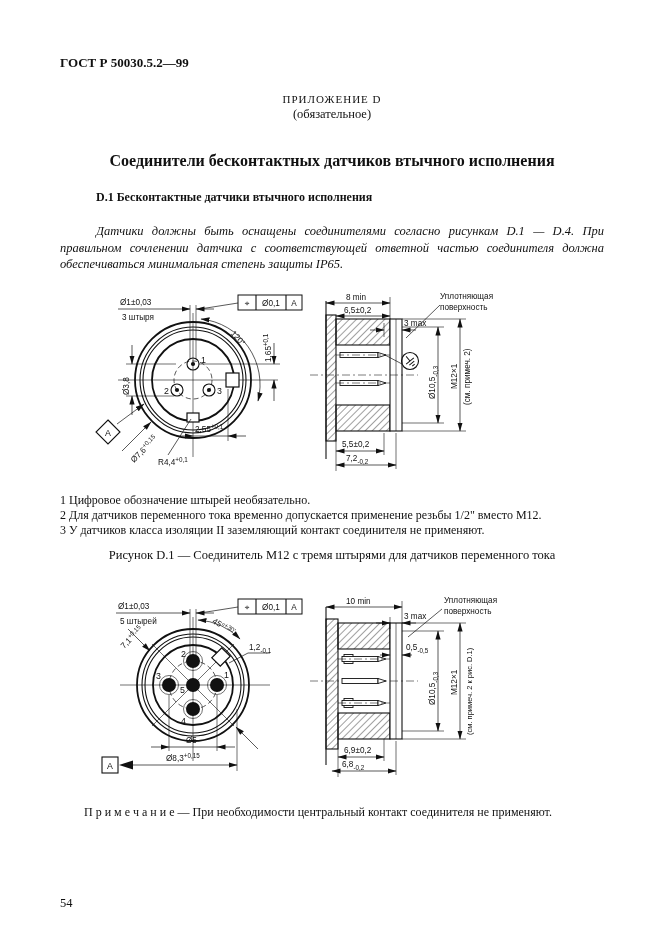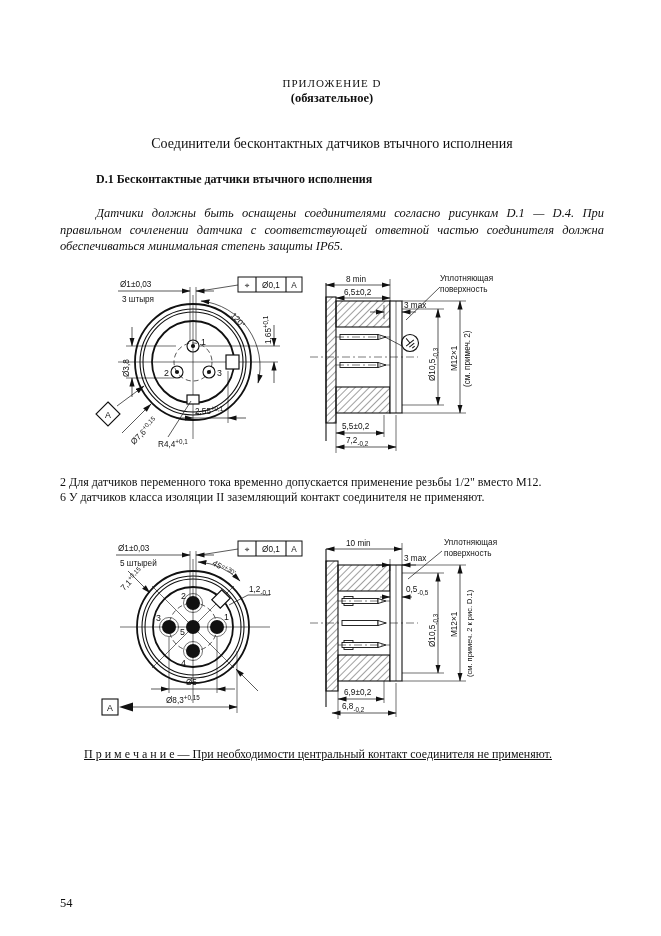--- a/index.html
+++ b/index.html
@@ -2,47 +2,48 @@
 <html><head>
 <meta charset="utf-8">
 <style>
   html,body{margin:0;padding:0;background:#fff;}
   .page{width:661px;height:936px;background:#fff;color:#111;position:relative;
         font-family:"Liberation Serif","DejaVu Serif",serif;box-sizing:border-box;
         padding:55px 57px 0 60px;overflow:hidden;}
   .doccode{font-weight:bold;font-size:13px;}
   .center{text-align:center;}
   .apx{margin-top:22px;font-size:11px;letter-spacing:1px;}
-  .apx-sub{font-size:12.5px;margin-top:2px;font-weight:bold;}
-  .sect{margin-top:30px;font-weight:normal;font-size:14px;}
+  .apx-sub{font-size:12.5px;margin-top:2px;}
+  .sect{margin-top:30px;font-weight:bold;font-size:16px;}
   .head{margin-top:20px;font-weight:bold;font-size:12px;text-indent:36px;}
   .par{font-size:12.5px;line-height:1.32;text-align:justify;text-indent:36px;margin-top:18px;font-style:italic;}
   .figwrap{margin-top:10px;margin-left:28px;}
   .notes{font-size:12px;line-height:1.25;margin-top:4px;}
   .caption{font-size:12.5px;margin:10px auto 0 auto;text-align:center;}
   .cap1{width:480px;}
   .cap2{width:330px;}
-  .noted2{font-size:12px;margin-top:14px;text-indent:24px;text-decoration:underline;}
+  .noted2{font-size:12px;margin-top:14px;text-indent:24px;}
   .pgnum{position:absolute;left:60px;top:896px;font-size:12.5px;}
   svg{display:block;}
   .dl{font:8.2px "Liberation Sans","DejaVu Sans",sans-serif;fill:#111;}
   .tol{font-size:6.3px;}
   .pn{font:8.8px "Liberation Sans","DejaVu Sans",sans-serif;fill:#111;}
   .thin{stroke:#111;stroke-width:0.6;fill:none;}
   .med{stroke:#111;stroke-width:1.1;fill:none;}
   .bold{stroke:#111;stroke-width:1.8;fill:none;}
   .dimln{stroke:#111;stroke-width:0.7;fill:none;}
   .cl{stroke:#111;stroke-width:0.55;fill:none;stroke-dasharray:8 3 2 3;}
   .dash{stroke:#111;stroke-width:0.7;fill:none;stroke-dasharray:5 3;}
 </style>
 </head>
 <body>
 
 <div class="page">
 
+  <div class="doccode">ГОСТ Р 50030.5.2—99</div>
   <div class="center apx">ПРИЛОЖЕНИЕ D</div>
   <div class="center apx-sub">(обязательное)</div>
   <div class="center sect">Соединители бесконтактных датчиков втычного исполнения</div>
   <div class="head">D.1 Бесконтактные датчики втычного исполнения</div>
   <div class="par">Датчики должны быть оснащены соединителями согласно рисункам D.1 — D.4. При правильном сочленении датчика с соответствующей ответной частью соединителя должна обеспечиваться минимальная степень защиты IP65.</div>
 
   <div class="figwrap">
   <svg width="470" height="206" viewBox="0 0 470 206">
     <defs>
       <pattern id="h1" patternUnits="userSpaceOnUse" width="5" height="5" patternTransform="rotate(45)">
@@ -215,24 +216,26 @@
       <g>
         <line class="thin" x1="308" y1="150" x2="308" y2="186"></line>
         <line class="dimln" x1="248" y1="182" x2="308" y2="182" marker-start="url(#m1s)" marker-end="url(#m1e)"></line>
       </g>
       <text class="dl" x="258" y="178"><tspan>7,2</tspan><tspan class="tol" dy="2.5">-0,2</tspan></text>
     </g>
   </svg>
   </div>
 
   <div class="notes">
+    <div>1 Цифровое обозначение штырей необязательно.</div>
     <div>2 Для датчиков переменного тока временно допускается применение резьбы 1/2" вместо М12.</div>
-    <div>6 У датчиков класса изоляции II заземляющий контакт соединителя не применяют.</div>
+    <div>3 У датчиков класса изоляции II заземляющий контакт соединителя не применяют.</div>
   </div>
 
+  <div class="caption cap1">Рисунок D.1 — Соединитель М12 с тремя штырями для датчиков переменного тока</div>
 
   <div class="figwrap" style="margin-top:26px;">
   <svg width="470" height="202" viewBox="0 0 470 202">
     <defs>
       <pattern id="h2" patternUnits="userSpaceOnUse" width="5" height="5" patternTransform="rotate(45)">
         <line x1="0" y1="0" x2="0" y2="5" stroke="#111" stroke-width="0.8"></line>
       </pattern>
       <marker id="m2e" markerWidth="10" markerHeight="7" refX="8.5" refY="3" orient="auto" markerUnits="userSpaceOnUse">
         <path d="M0,0.4 L9,3 L0,5.6 Z" fill="#111"></path>
       </marker>

